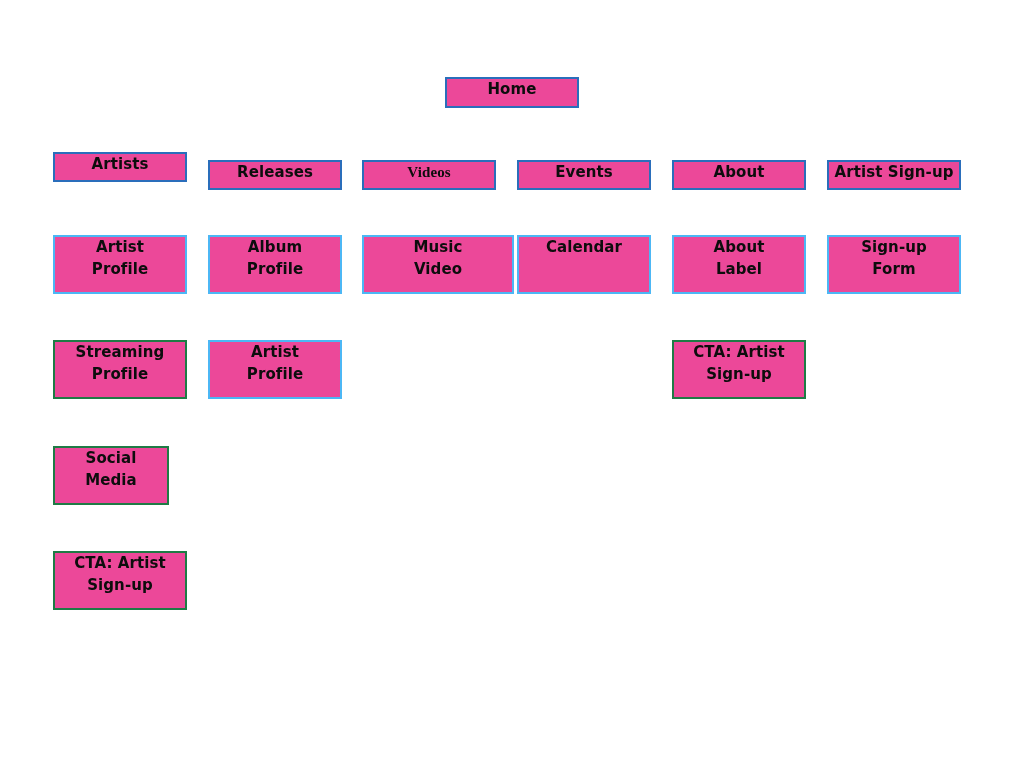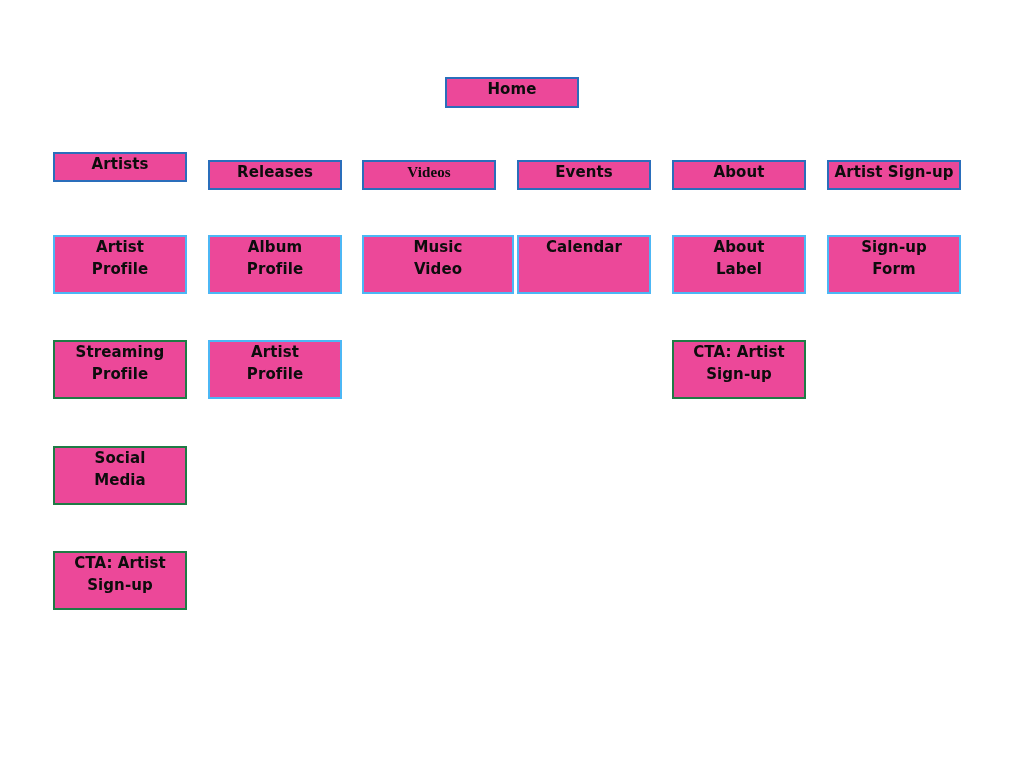--- a/index.html
+++ b/index.html
@@ -101,21 +101,21 @@
 Profile</span>
     </div>
     <div class="node level-sub" style="left: 208px; top: 340px; width: 134px; height: 59px;">
       <span class="node-label">Artist
 Profile</span>
     </div>
     <div class="node level-detail" style="left: 672px; top: 340px; width: 134px; height: 59px;">
       <span class="node-label">CTA: Artist
 Sign-up</span>
     </div>
-    <div class="node level-detail" style="left: 53px; top: 446px; width: 134px; height: 59px;">
+    <div class="node level-detail" style="left: 53px; top: 446px; width: 116px; height: 59px;">
       <span class="node-label">Social
 Media</span>
     </div>
     <div class="node level-detail" style="left: 53px; top: 551px; width: 134px; height: 59px;">
       <span class="node-label">CTA: Artist
 Sign-up</span>
     </div>
   </div>
 
 </body></html>

